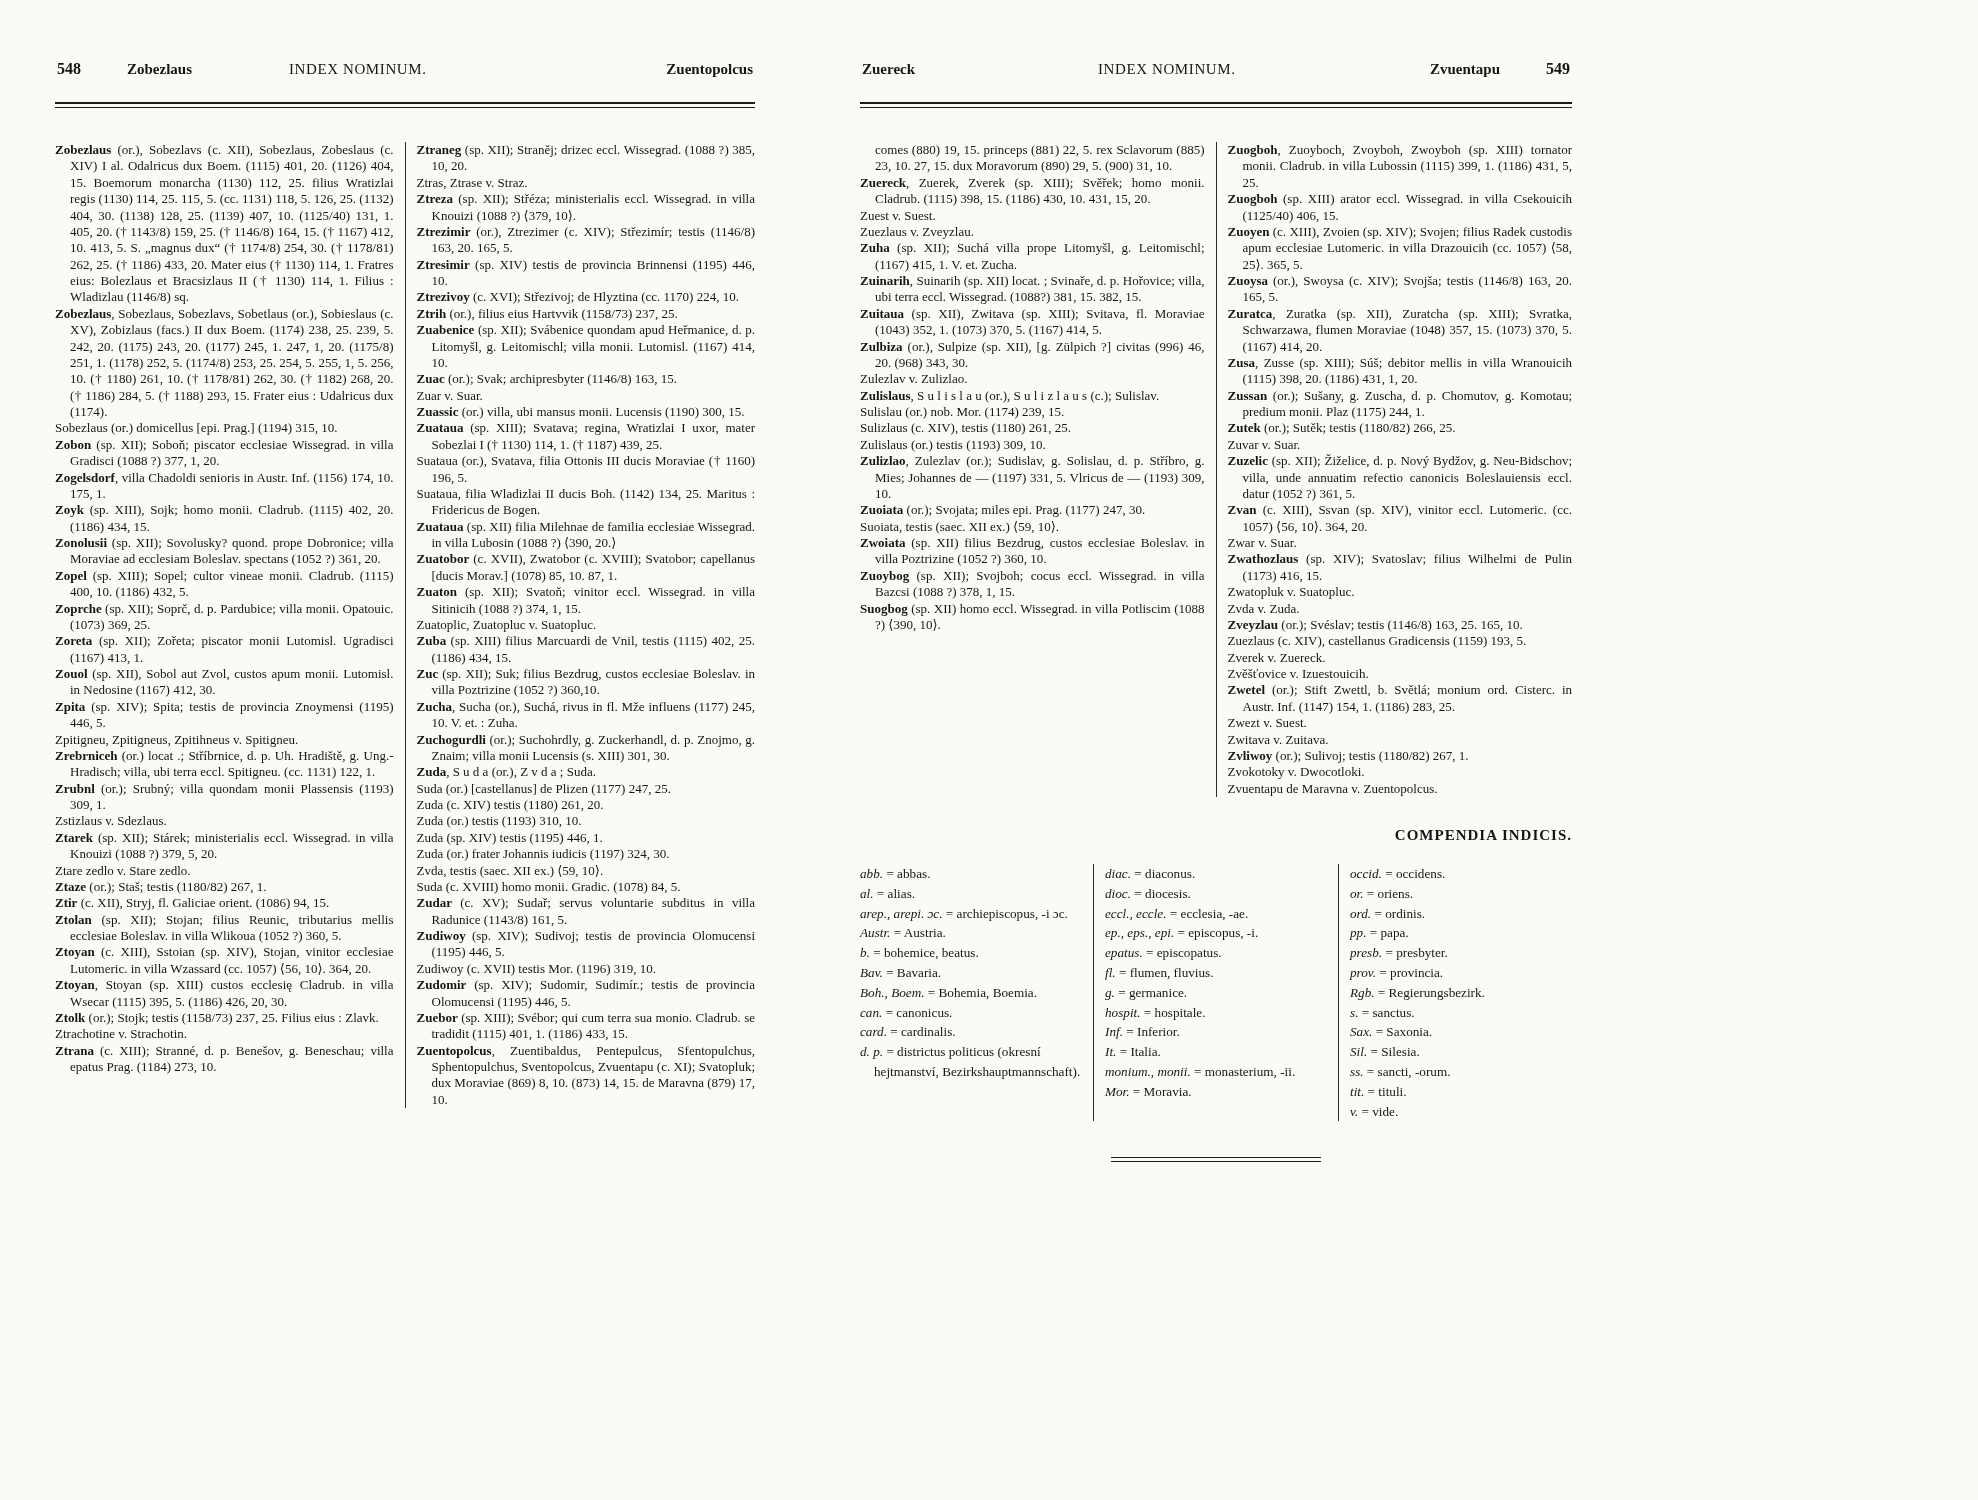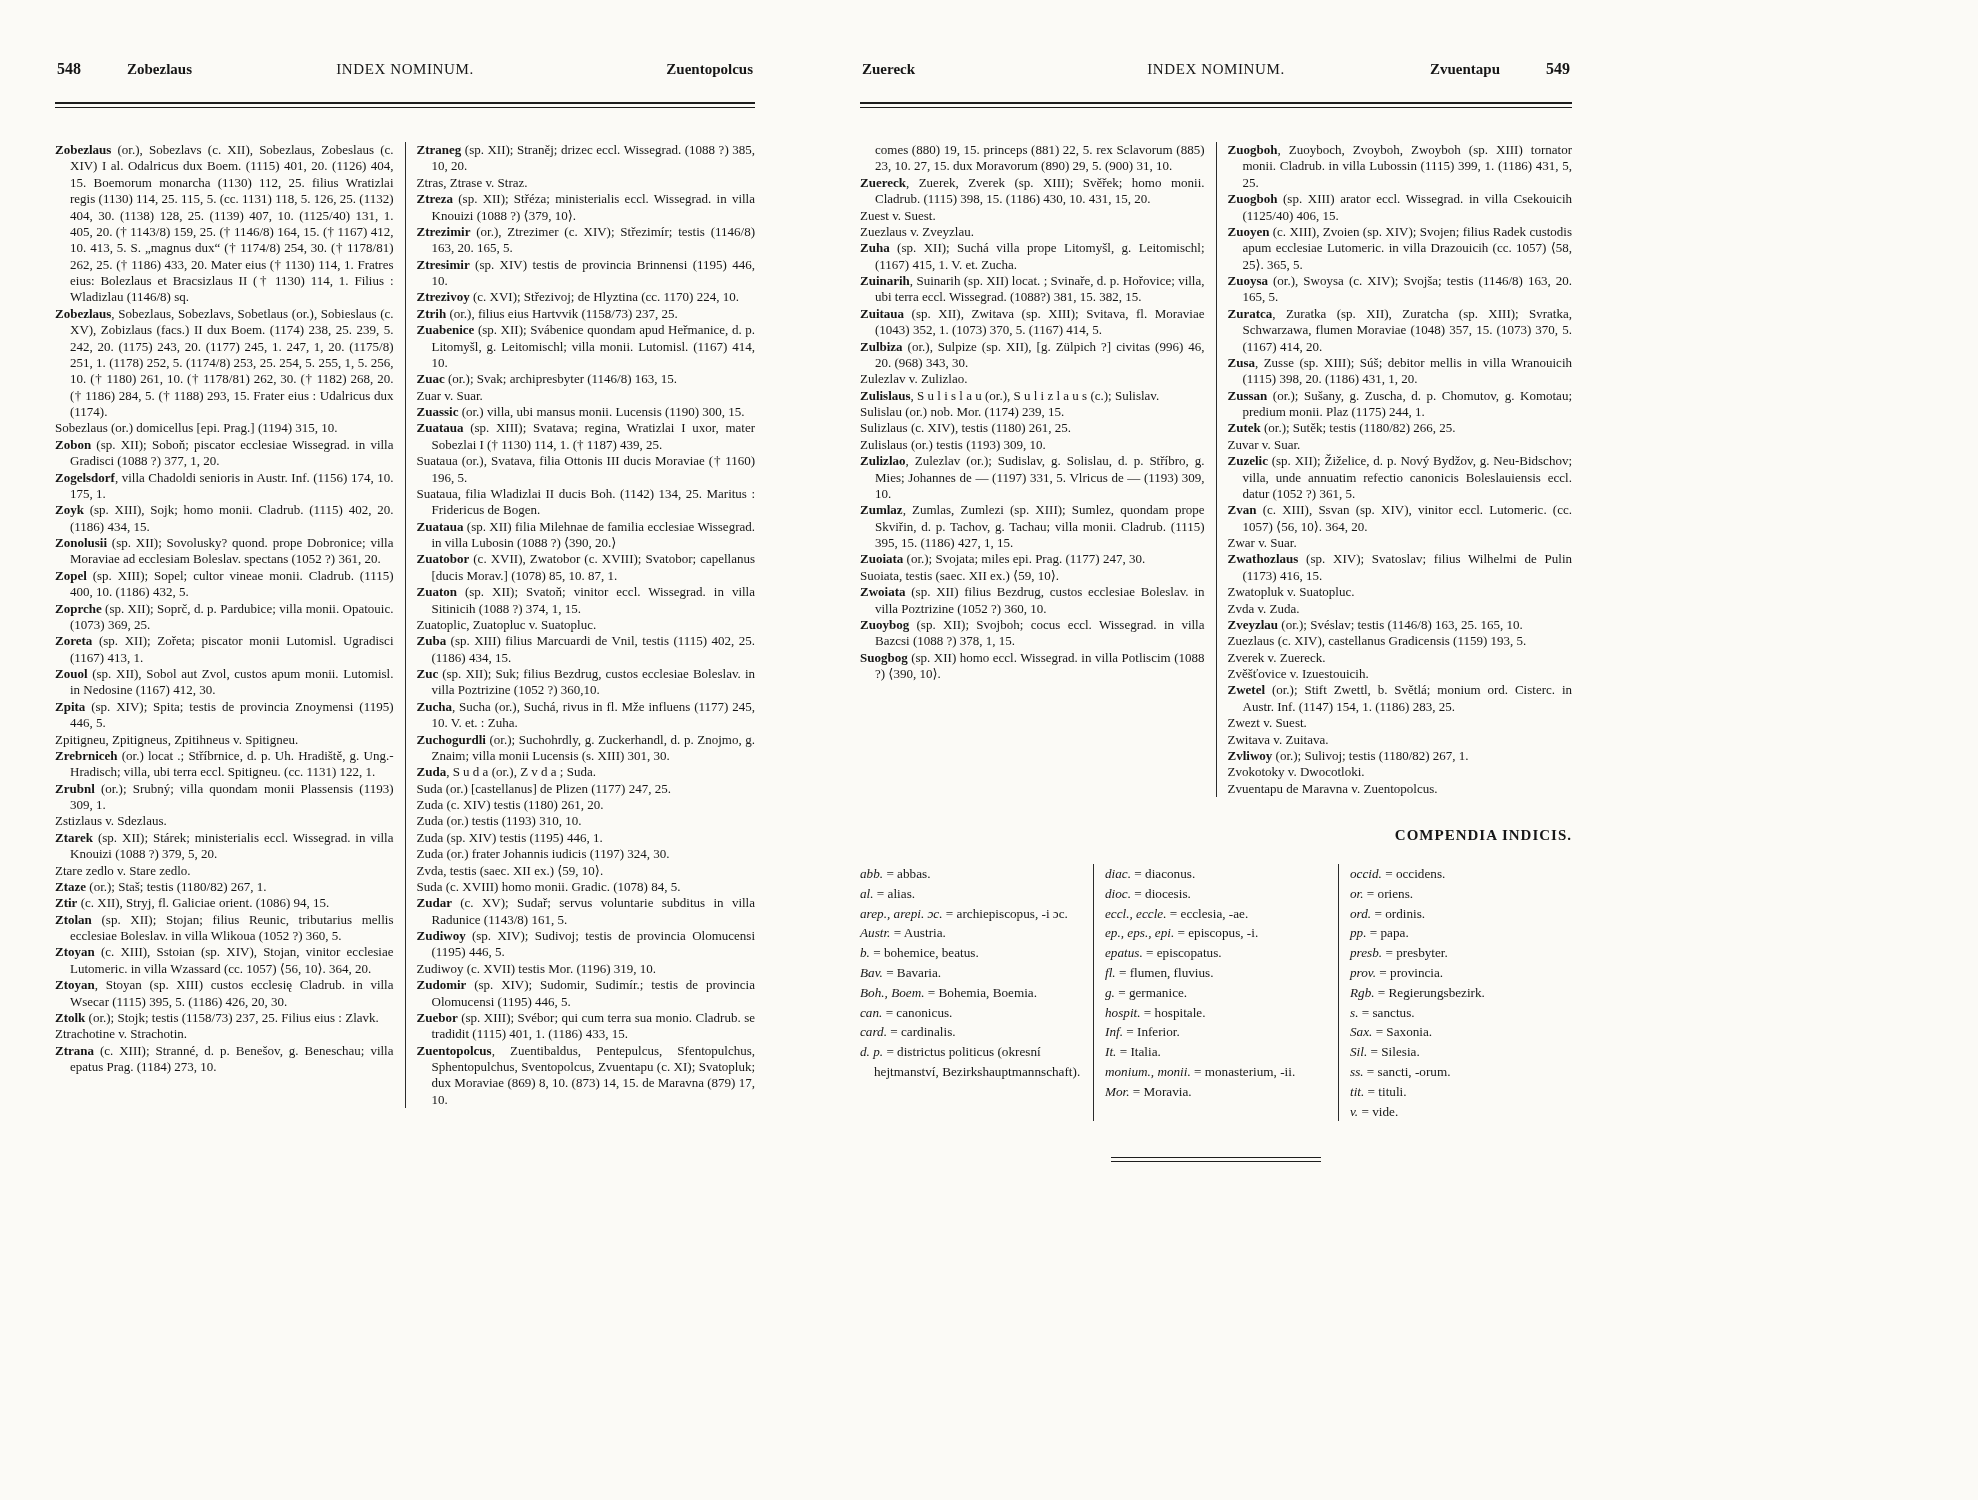--- a/index.html
+++ b/index.html
@@ -13,21 +13,21 @@
   .spread { position: relative; width: 1978px; height: 1500px; }
   .page { position: absolute; top: 60px; }
   .page-left  { left: 55px;  width: 700px; }
   .page-right { left: 860px; width: 712px; }
 
   .page-header {
     display: flex; align-items: baseline;
     font-size: 15px; padding: 0 2px 24px 2px;
   }
   .hz { flex: 1 1 0; display: flex; align-items: baseline; gap: 46px; }
-  .hz.center { justify-content: center; }
+  .hz.center { }
   .hz.right  { justify-content: flex-end; }
   .pnum { font-weight: bold; font-size: 16px; }
   .kw   { font-weight: bold; }
   .ptitle { letter-spacing: .6px; }
 
   .double-rule {
     height: 6px;
     border-top: 2.5px solid #1d1d1d;
     border-bottom: 1px solid #1d1d1d;
   }
@@ -173,21 +173,20 @@
           <div class="entry"><span class="hw">Zuha</span><span> (sp. XII); Suchá villa prope Litomyšl, g. Leitomischl; (1167) 415, 1. V. et. Zucha.</span></div>
           <div class="entry"><span class="hw">Zuinarih</span><span>, Suinarih (sp. XII) locat. ; Svinaře, d. p. Hořovice; villa, ubi terra eccl. Wissegrad. (1088?) 381, 15. 382, 15.</span></div>
           <div class="entry"><span class="hw">Zuitaua</span><span> (sp. XII), Zwitava (sp. XIII); Svitava, fl. Moraviae (1043) 352, 1. (1073) 370, 5. (1167) 414, 5.</span></div>
           <div class="entry"><span class="hw">Zulbiza</span><span> (or.), Sulpize (sp. XII), [g. Zülpich ?] civitas (996) 46, 20. (968) 343, 30.</span></div>
           <div class="entry"><span class="hw"></span><span>Zulezlav v. Zulizlao.</span></div>
           <div class="entry"><span class="hw">Zulislaus</span><span>, S u l i s l a u (or.), S u l i z l a u s (c.); Sulislav.</span></div>
           <div class="entry"><span class="hw"></span><span>Sulislau (or.) nob. Mor. (1174) 239, 15.</span></div>
           <div class="entry"><span class="hw"></span><span>Sulizlaus (c. XIV), testis (1180) 261, 25.</span></div>
           <div class="entry"><span class="hw"></span><span>Zulislaus (or.) testis (1193) 309, 10.</span></div>
           <div class="entry"><span class="hw">Zulizlao</span><span>, Zulezlav (or.); Sudislav, g. Solislau, d. p. Stříbro, g. Mies; Johannes de — (1197) 331, 5. Vlricus de — (1193) 309, 10.</span></div>
-          <div class="entry"><span class="hw">Zumlaz</span><span>, Zumlas, Zumlezi (sp. XIII); Sumlez, quondam prope Skviřin, d. p. Tachov, g. Tachau; villa monii. Cladrub. (1115) 395, 15. (1186) 427, 1, 15.</span></div>
           <div class="entry"><span class="hw">Zuoiata</span><span> (or.); Svojata; miles epi. Prag. (1177) 247, 30.</span></div>
           <div class="entry"><span class="hw"></span><span>Suoiata, testis (saec. XII ex.) ⟨59, 10⟩.</span></div>
           <div class="entry"><span class="hw">Zwoiata</span><span> (sp. XII) filius Bezdrug, custos ecclesiae Boleslav. in villa Poztrizine (1052 ?) 360, 10.</span></div>
           <div class="entry"><span class="hw">Zuoybog</span><span> (sp. XII); Svojboh; cocus eccl. Wissegrad. in villa Bazcsi (1088 ?) 378, 1, 15.</span></div>
           <div class="entry"><span class="hw">Suogbog</span><span> (sp. XII) homo eccl. Wissegrad. in villa Potliscim (1088 ?) ⟨390, 10⟩.</span></div>
         </div>
       <div class="vdivider"></div>
       <div class="col">
           <div class="entry"><span class="hw">Zuogboh</span><span>, Zuoyboch, Zvoyboh, Zwoyboh (sp. XIII) tornator monii. Cladrub. in villa Lubossin (1115) 399, 1. (1186) 431, 5, 25.</span></div>
           <div class="entry"><span class="hw">Zuogboh</span><span> (sp. XIII) arator eccl. Wissegrad. in villa Csekouicih (1125/40) 406, 15.</span></div>

